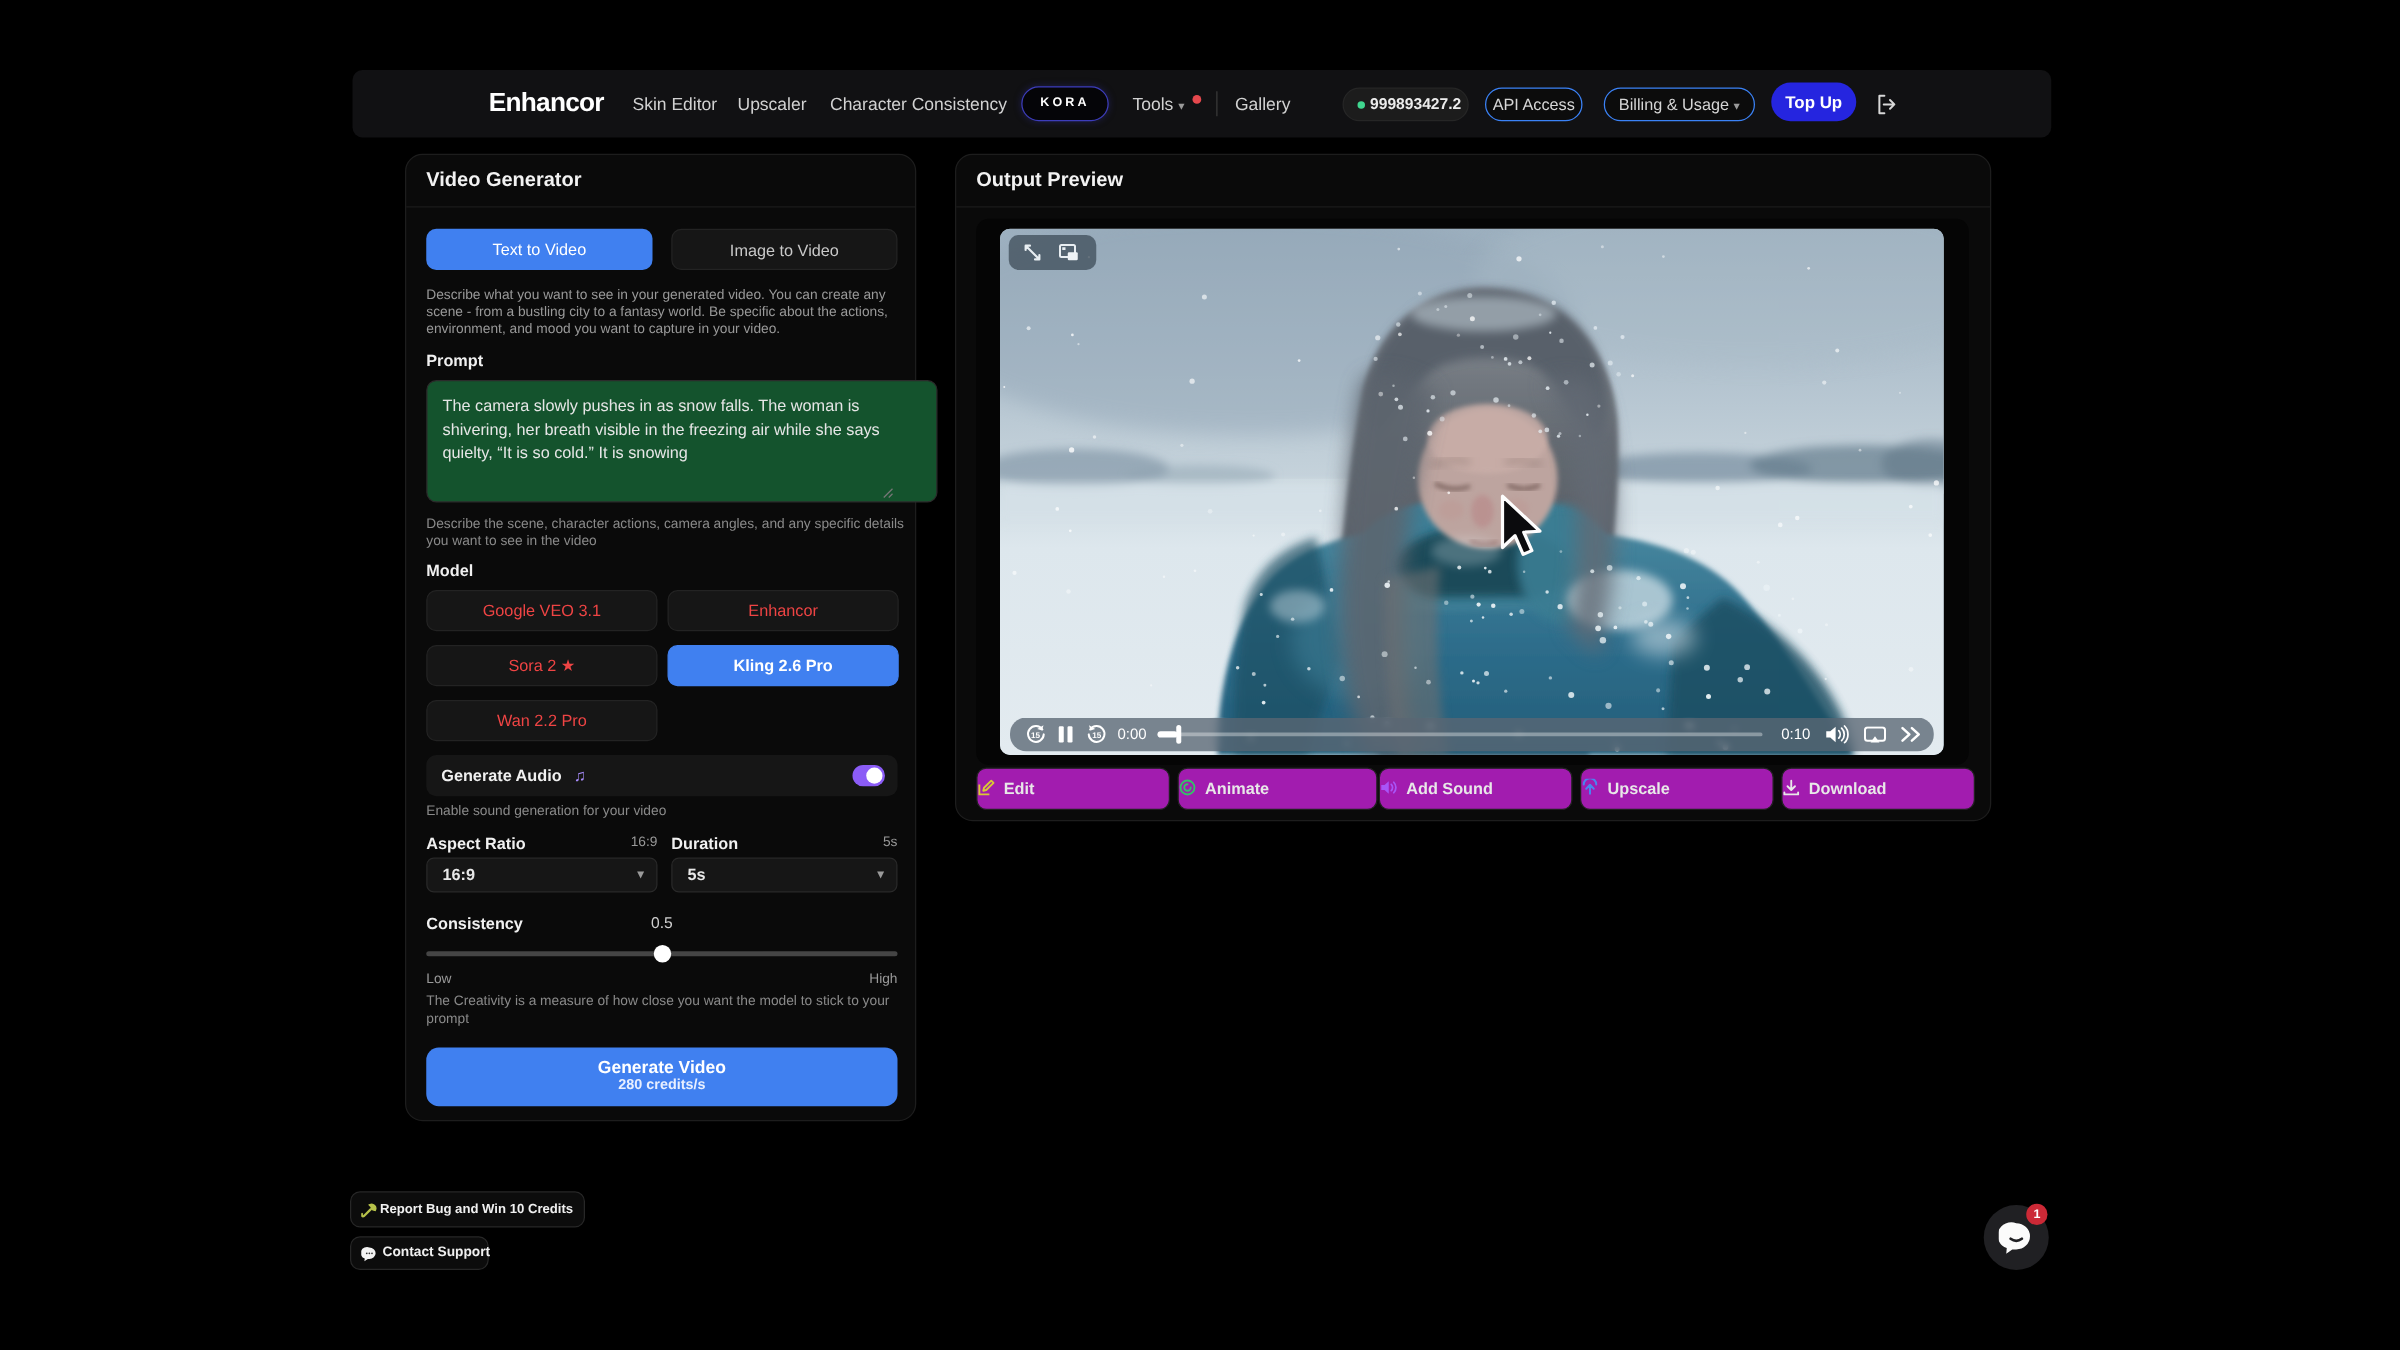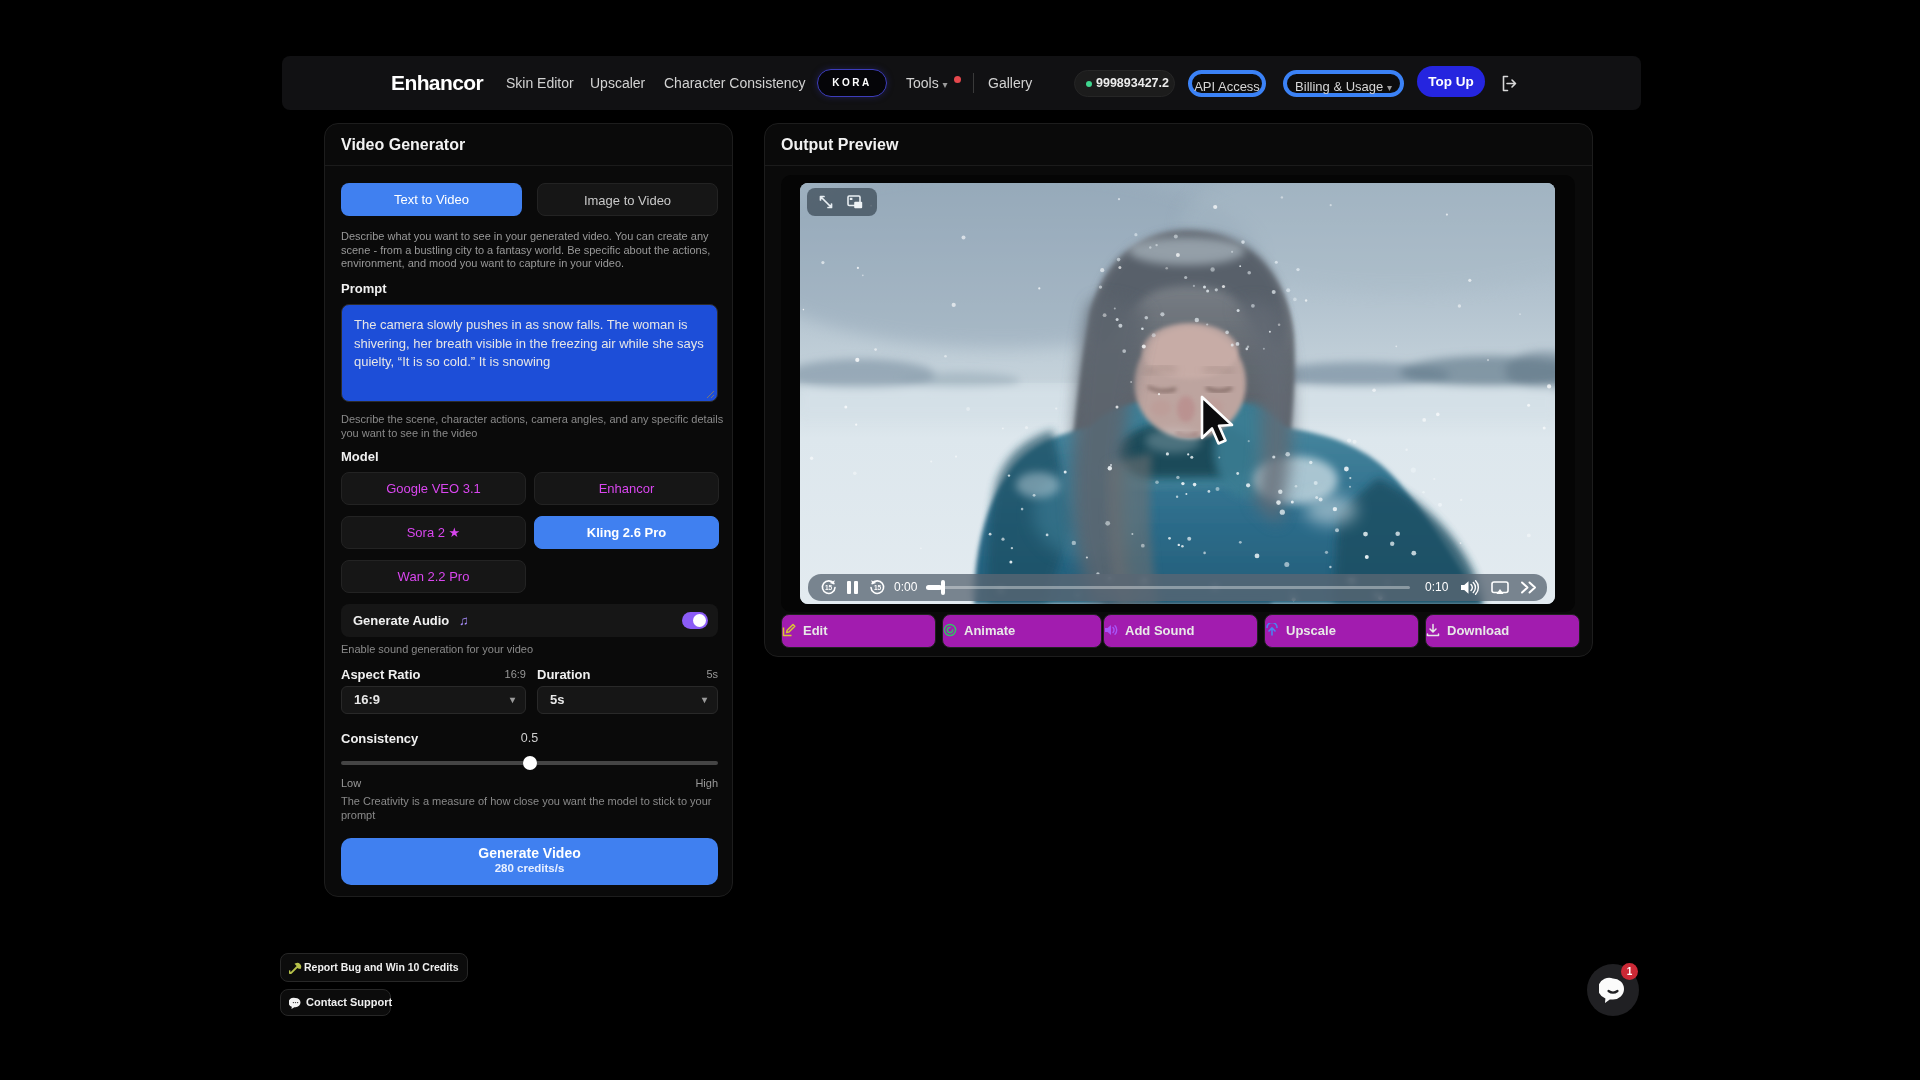--- a/index.html
+++ b/index.html
@@ -11,44 +11,44 @@
 #nav{left:282px;top:56px;width:1359px;height:54px;background:#111113;border-radius:8px}
 #nav .item{position:absolute;top:0;height:54px;line-height:54px;color:#d2d2d2;font-size:14px}
 #logo{position:absolute;left:109px;top:0;height:54px;line-height:54px;color:#fff;
   font-size:21px;font-weight:800;letter-spacing:-0.6px}
 #kora{position:absolute;left:535px;top:13px;width:70px;height:28px;border-radius:999px;
   background:#050508;border:1.5px solid #3d3dbb;color:#fff;font-size:10px;font-weight:700;
   letter-spacing:2.5px;text-align:center;line-height:25px;box-shadow:0 0 6px #2a2a8088}
 .reddot{position:absolute;width:7px;height:7px;border-radius:50%;background:#e5484d}
 #navsep{position:absolute;left:691px;top:17px;width:1px;height:20px;background:#3a3a3a}
 .pill{position:absolute;top:14px;height:27px;border-radius:999px;color:#d6d6d6;
-  font-size:13px;line-height:25px;text-align:center;border:4px solid #3b82f6;background:#0c0c0c}
+  font-size:13px;line-height:25px;text-align:center;border:1px solid #3b82f6;background:#0c0c0c}
 #credits{left:792px;width:101px;background:#1c1c1c;border:1px solid #262626;color:#ececec;
   font-weight:700;font-size:12.5px;text-align:left;padding-left:21px}
 #creditdot{position:absolute;left:11px;top:10px;width:6px;height:6px;border-radius:50%;background:#3fd68f}
 #topup{position:absolute;left:1135px;top:10px;width:68px;height:31px;border-radius:999px;
   background:#2525df;color:#fff;font-size:13.5px;font-weight:700;text-align:center;line-height:31px}
 
 .panel{background:#0a0a0a;border:1px solid #1d1d1d;border-radius:14px}
 #lpanel{left:324px;top:123px;width:409px;height:774px}
 #rpanel{left:764px;top:123px;width:829px;height:534px}
 .phead{position:absolute;left:0;top:0;width:100%;height:42px;border-bottom:1px solid #1b1b1b;
   color:#f2f2f2;font-size:16px;font-weight:700;line-height:42px;padding-left:16px}
 
 #lpanel .c{position:absolute}
 .tab{top:59px;width:181px;height:33px;border-radius:8px;font-size:13px;font-weight:400;
   text-align:center;line-height:33px}
 #tab1{left:16px;background:#4080f0;color:#fff}
 #tab2{left:212px;background:#161616;color:#c9c9c9;border:1px solid #232323}
 .smalltext{color:#999;font-size:11px;line-height:13.5px;white-space:nowrap}
 .label{color:#f0f0f0;font-size:13px;font-weight:700}
-#prompt{left:16px;top:180px;width:377px;height:98px;background:#1d4ed8;border:1px solid #2b2b2b;
+#prompt{left:16px;top:180px;width:409px;height:98px;background:#14532d;border:1px solid #2b2b2b;
   border-radius:8px;padding:11px 12px;color:#e6e6e6;font-size:13px;line-height:18.5px}
 .mbtn{width:185px;height:33px;background:#161616;border:1px solid #232323;border-radius:8px;
-  color:#d946ef;font-size:13px;text-align:center;line-height:31px}
+  color:#ef4444;font-size:13px;text-align:center;line-height:31px}
 .mbtn.sel{background:#4080f0;border-color:#4080f0;color:#fff;font-weight:600}
 #audio{left:16px;top:480px;width:377px;height:33px;background:#161616;border-radius:8px}
 #toggle{position:absolute;left:341px;top:8px;width:26px;height:17px;border-radius:999px;background:#8b5cf6}
 #toggle::after{content:"";position:absolute;right:2px;top:2px;width:13px;height:13px;border-radius:50%;background:#fff}
 .sel2{top:562px;height:28px;background:#161616;border:1px solid #292929;border-radius:6px;
   color:#e8e8e8;font-size:13px;font-weight:600;line-height:26px;padding-left:12px}
 #slider{left:16px;top:637px;width:377px;height:4px;border-radius:2px;background:#454545}
 #knob{position:absolute;left:182px;top:-5px;width:14px;height:14px;border-radius:50%;background:#fff}
 #genbtn{left:16px;top:714px;width:377px;height:47px;background:#4080f0;border-radius:10px;
   color:#fff;text-align:center}

